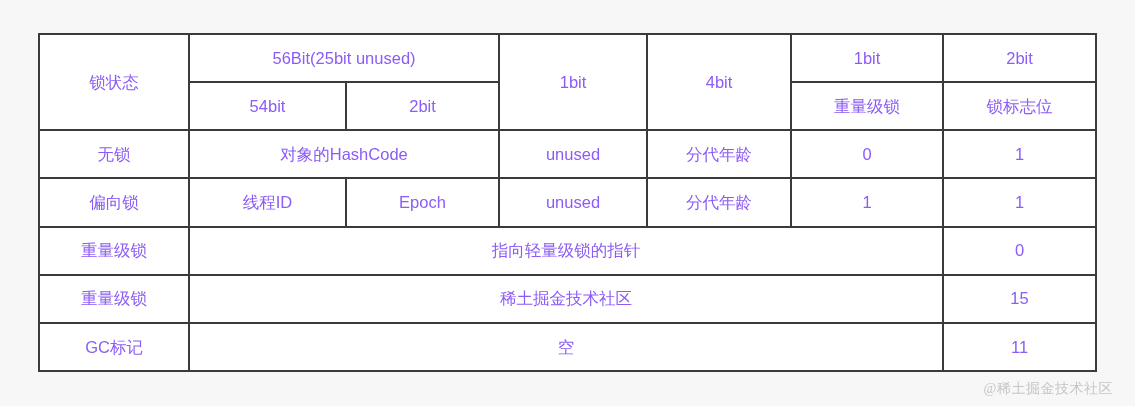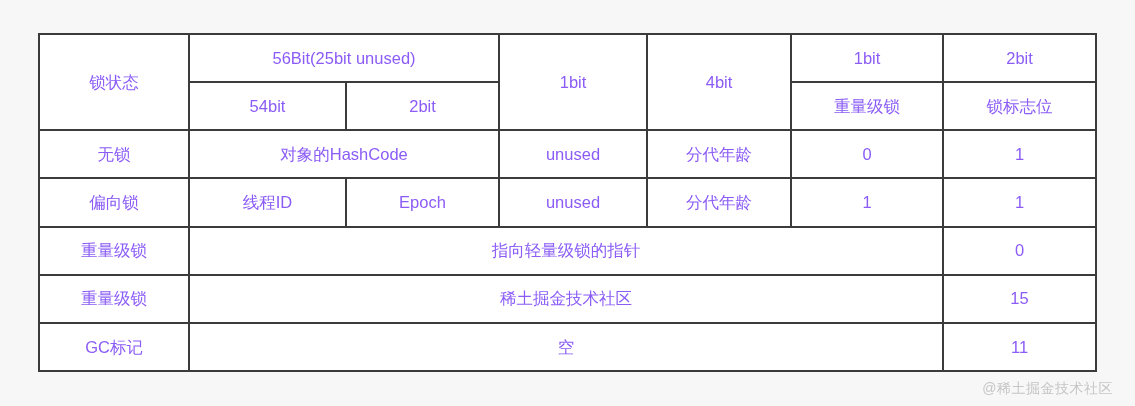--- a/index.html
+++ b/index.html
@@ -66,21 +66,21 @@
   }
 
   .watermark {
     position: absolute;
     right: 22px;
     bottom: 8px;
     font-size: 14px;
     color: #c6c6c6;
     letter-spacing: 0.5px;
     white-space: nowrap;
-    font-family: Liberation Sans, sans-serif;
+    font-family: Liberation Serif, serif;
   }
 </style>
 </head>
 <body>
 
 <div class="table-wrap">
   <table class="markword">
     <colgroup>
       <col class="col-state">
       <col class="col-a">

